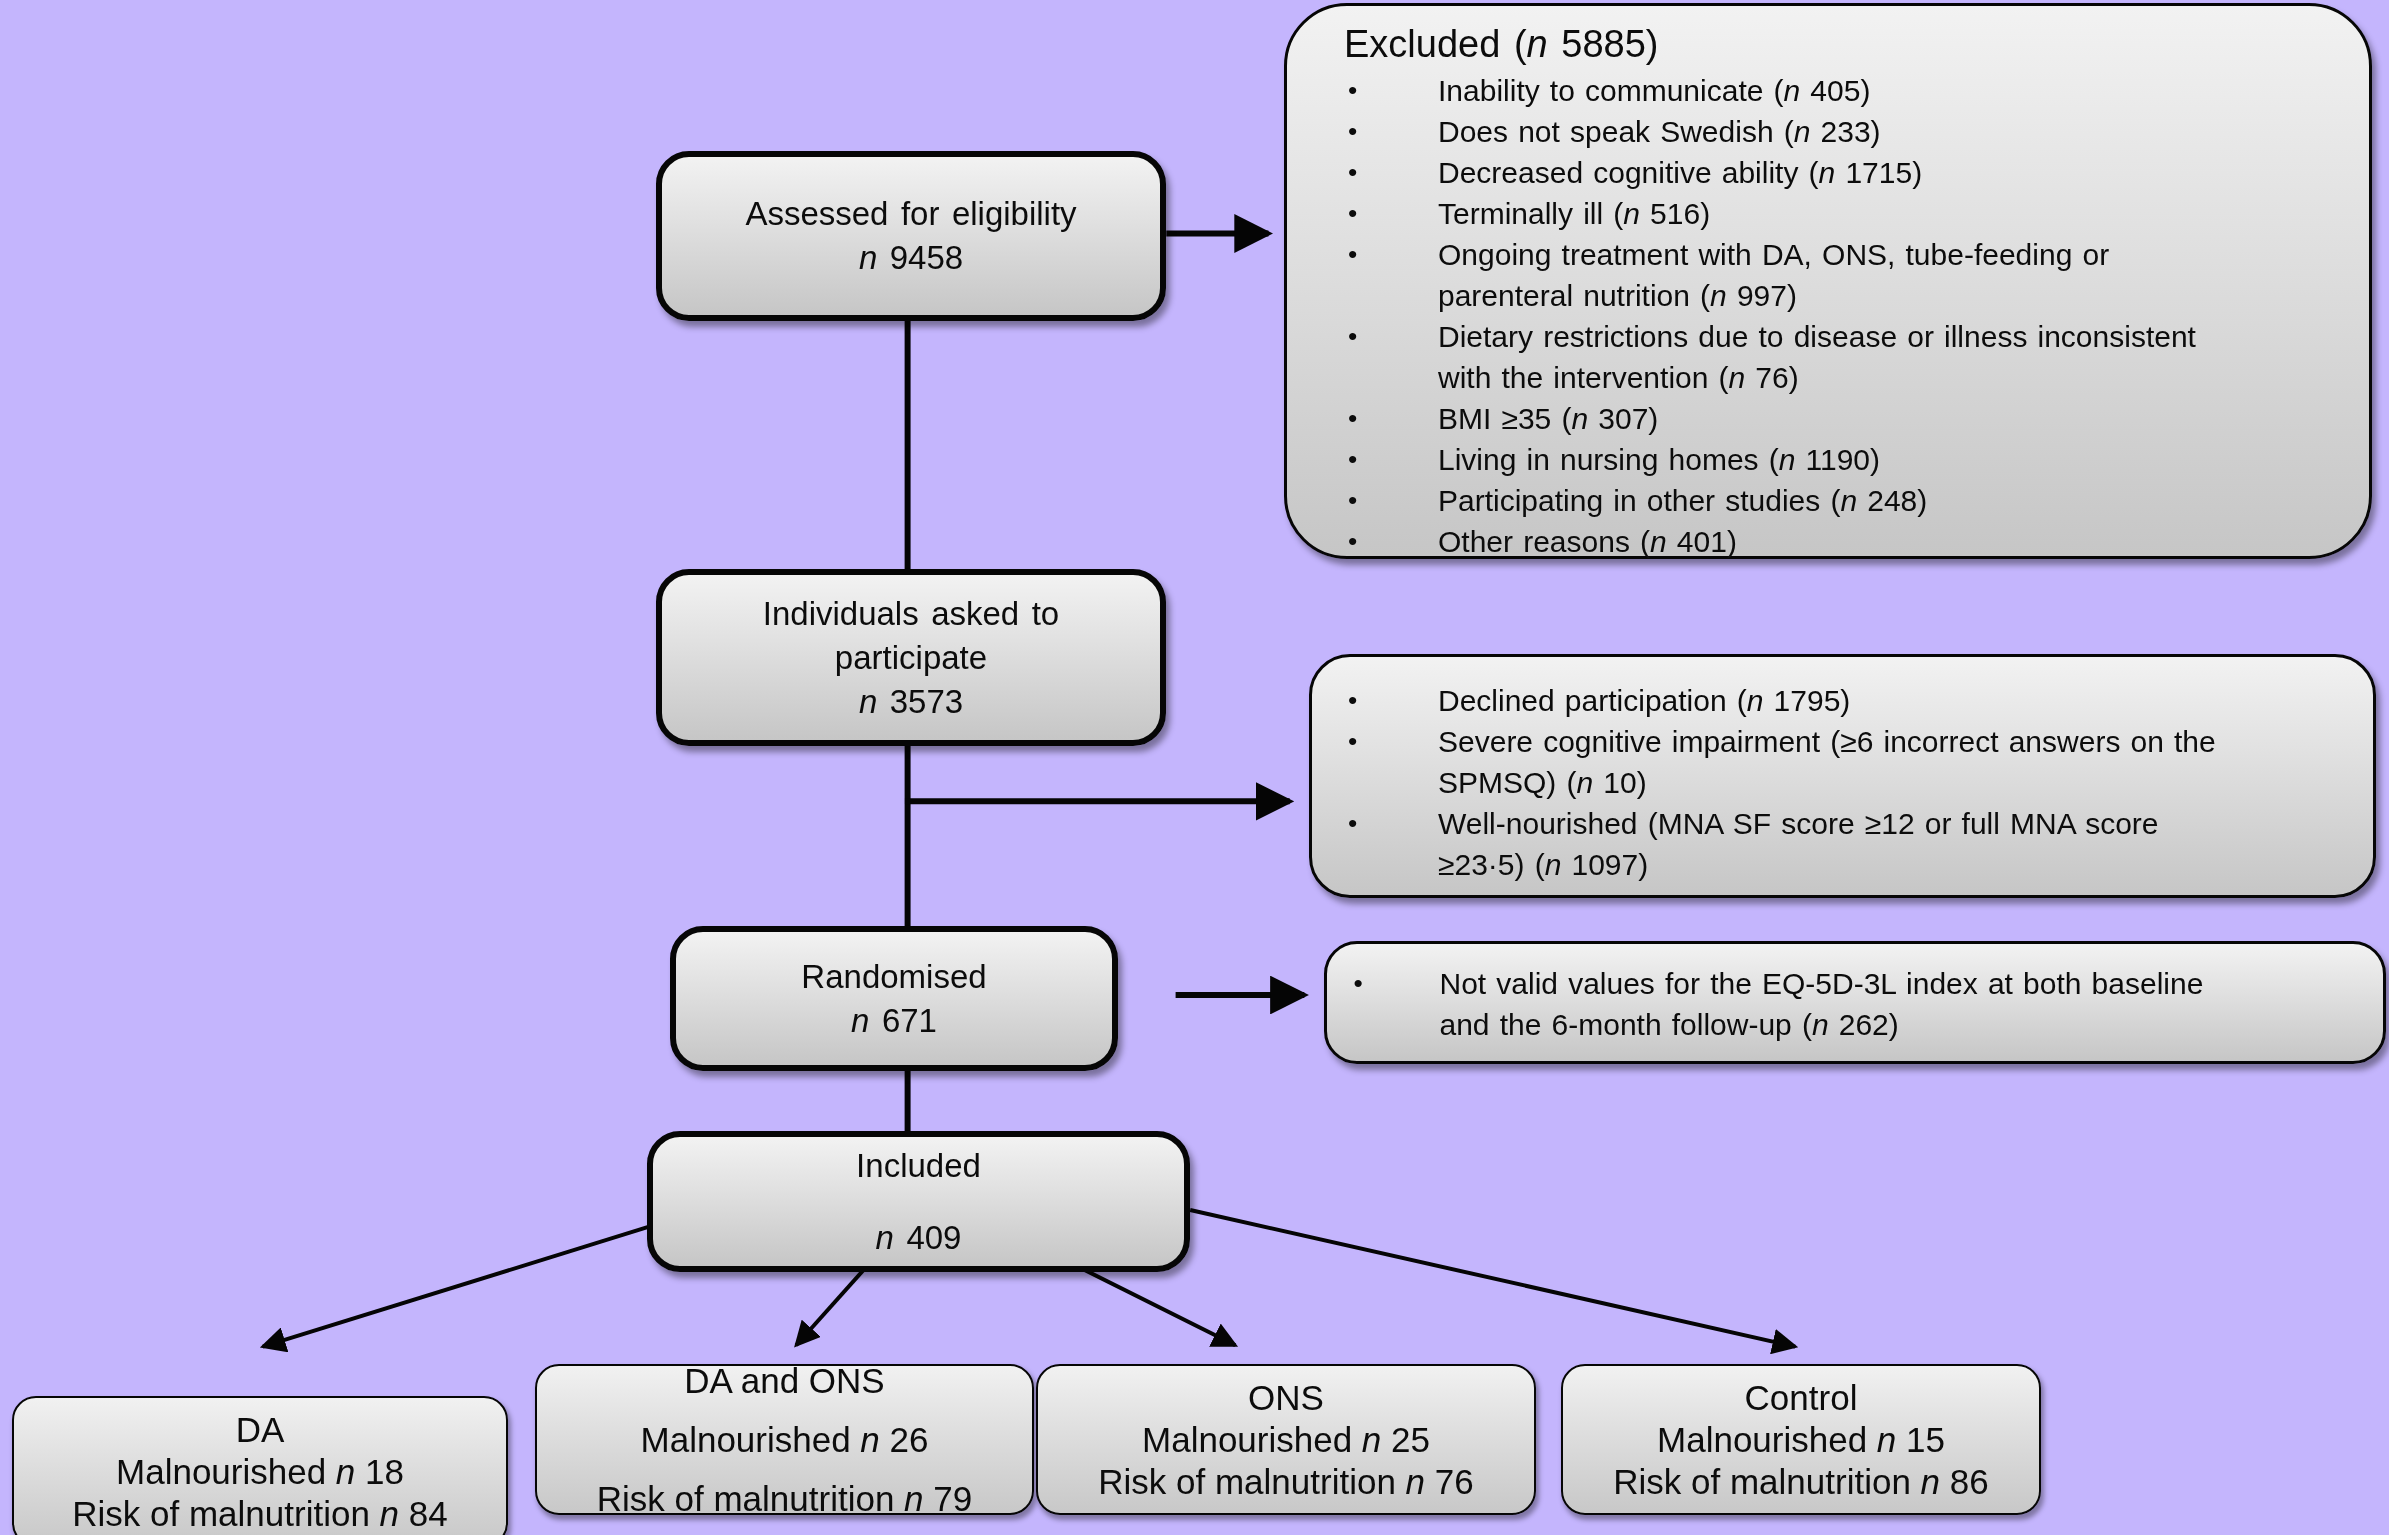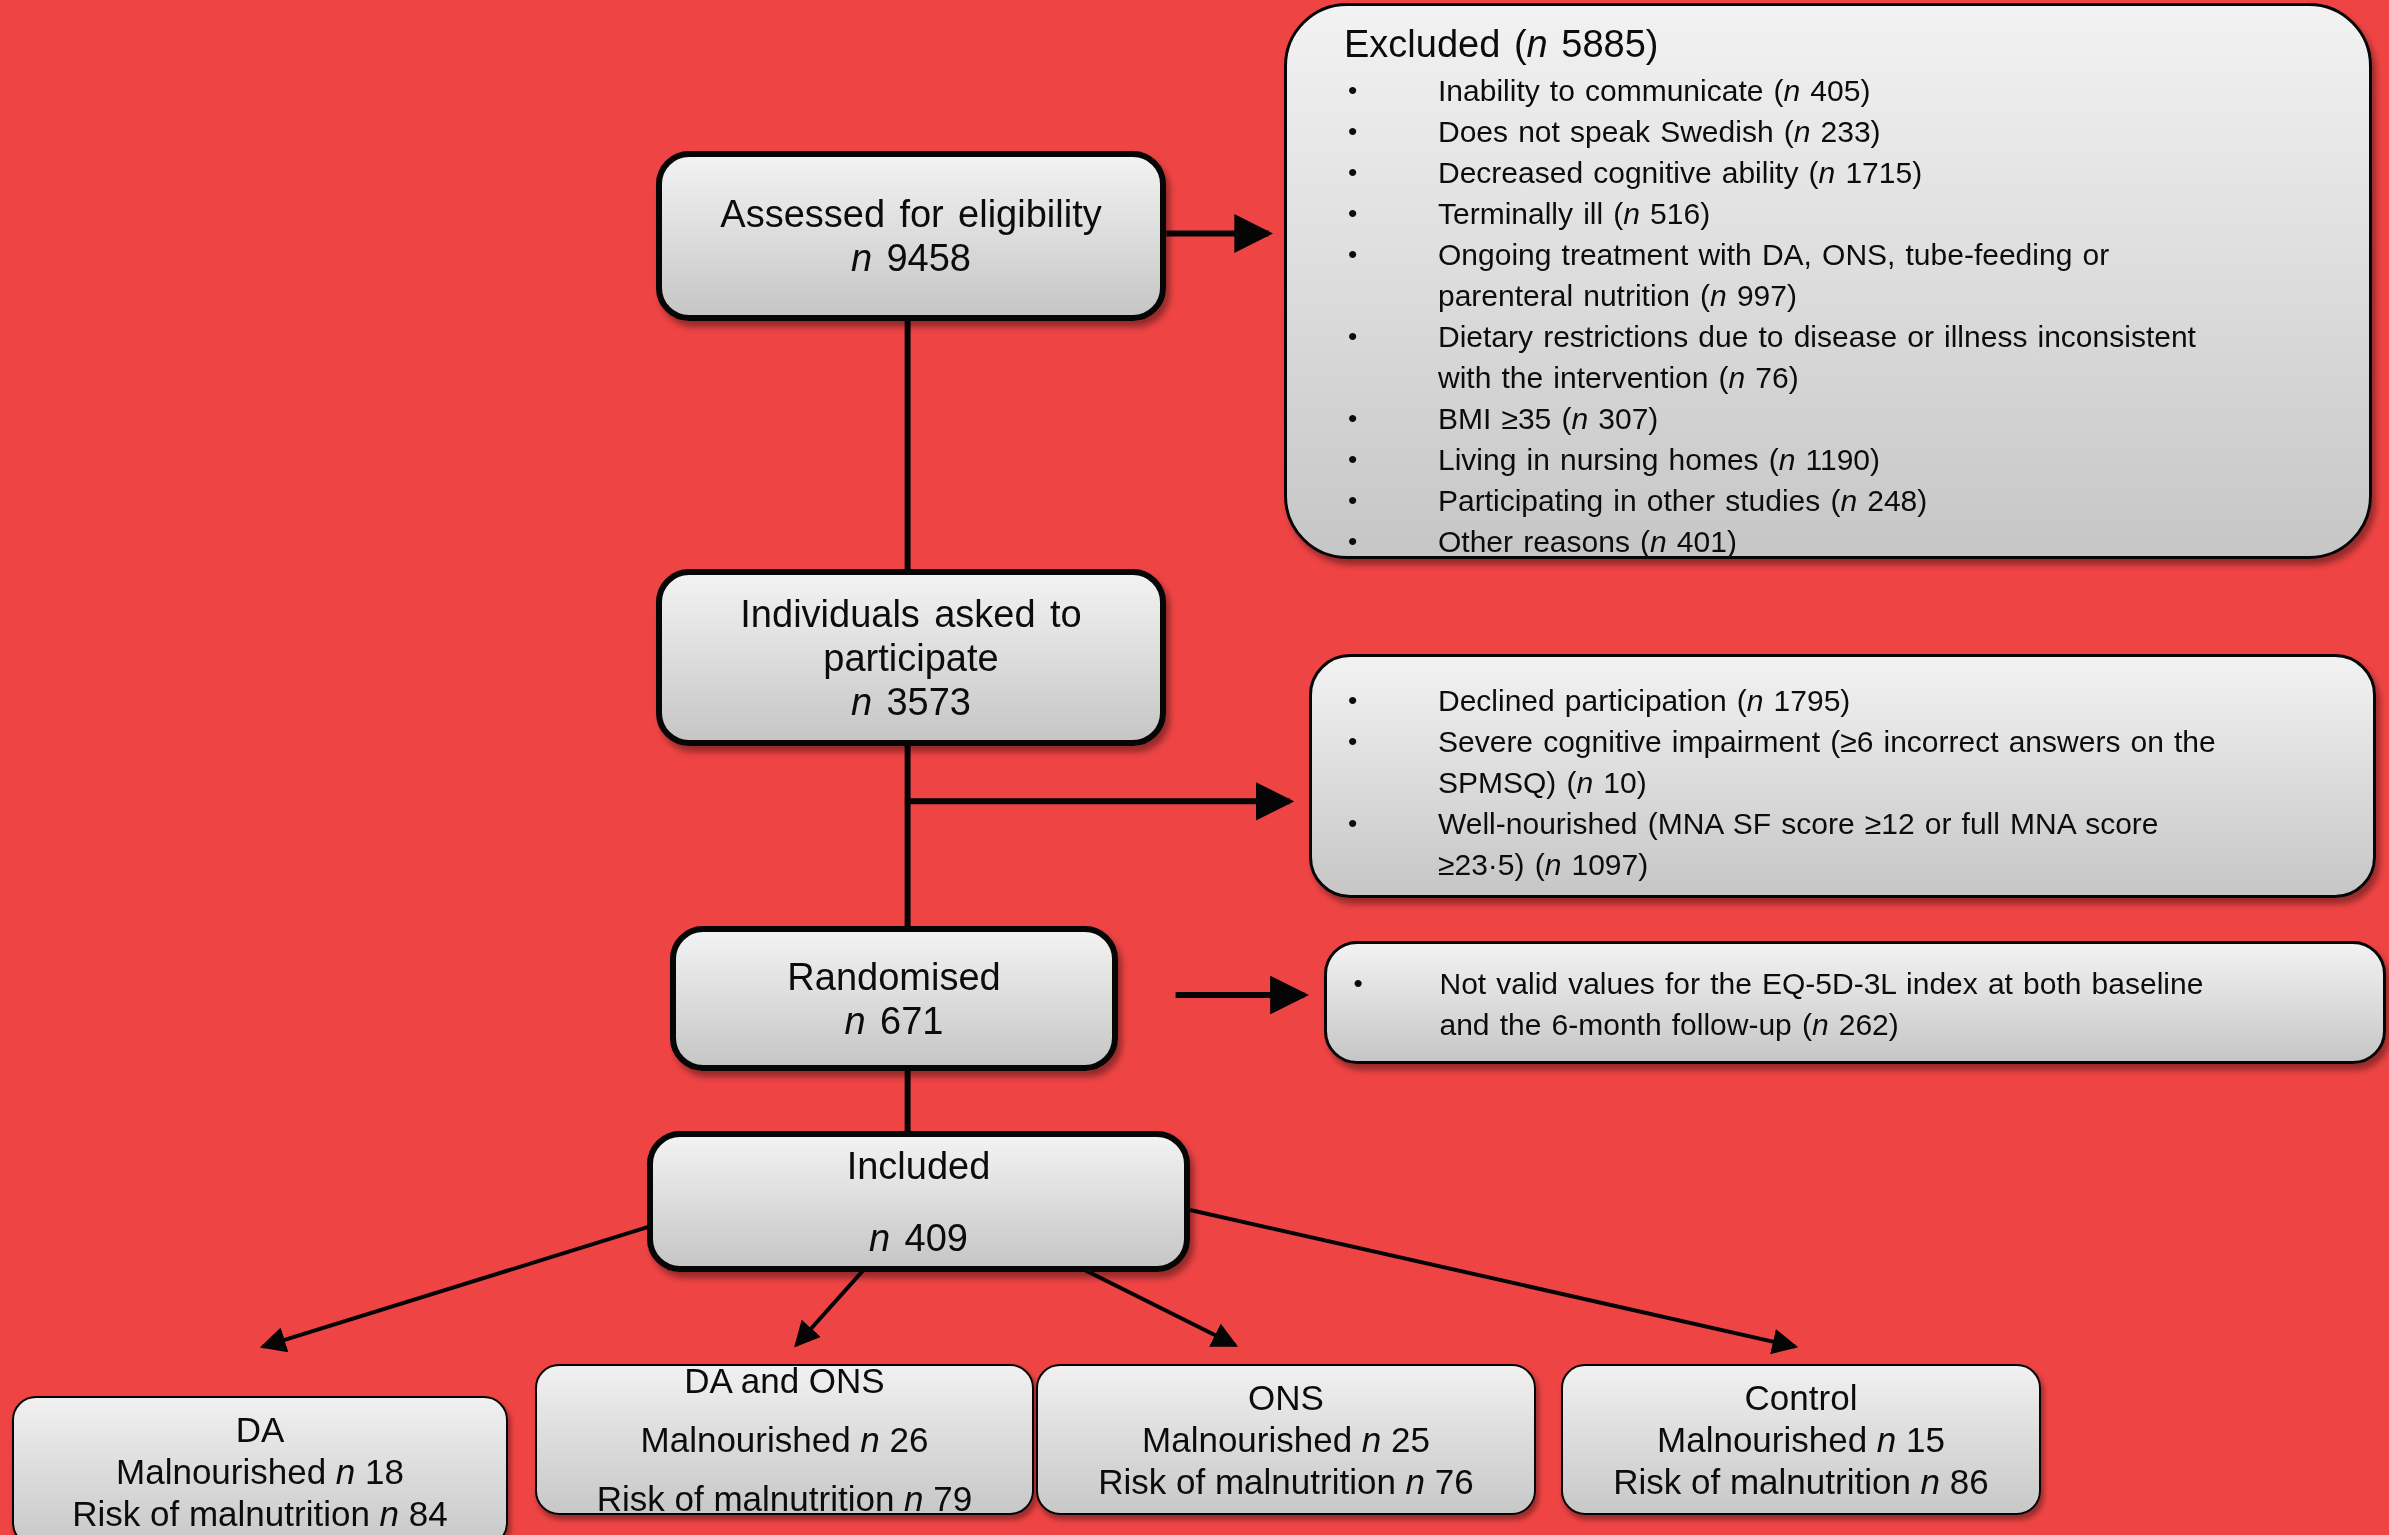--- a/index.html
+++ b/index.html
@@ -1,39 +1,39 @@
 <!DOCTYPE html>
 <html style="font-size:10.6px"><head>
 <meta charset="utf-8">
 <style>
   html,body{margin:0;padding:0;background:#ffffff;}
   #canvas{
     position:relative;
     width:2389px;height:1535px;
-    background:#ef4444;
+    background:#c4b5fd;
     font-family:"Liberation Sans", sans-serif;
     color:#0c0c0c;
     overflow:hidden;
   }
   .wires{position:absolute;left:0;top:0;width:2389px;height:1535px;}
   .wires line{stroke:#050505;}
   .box{
     position:absolute;
     box-sizing:border-box;
     background:linear-gradient(180deg,#f2f2f2 0%,#e0e0e0 42%,#c6c6c6 100%);
     border:4px solid #060606;
     box-shadow:4px 6px 6.6px rgba(0,0,0,0.38);
   }
   .box.main{
     border-width:6.6px;
     border-radius:33px;
     display:flex;flex-direction:column;
     align-items:center;justify-content:center;
     text-align:center;
-    font-size:38px;line-height:44px;
+    font-size:33px;line-height:44px;
     word-spacing:0.10em;
   }
   .box.side{border-width:3.3px;}
   .box.group{
     border-width:2.7px;border-radius:24px;
     display:flex;flex-direction:column;
     align-items:center;justify-content:center;
     text-align:center;
     font-size:35px;line-height:42px;
     background:linear-gradient(180deg,#f1f1f1 0%,#dedede 45%,#c8c8c8 100%);

